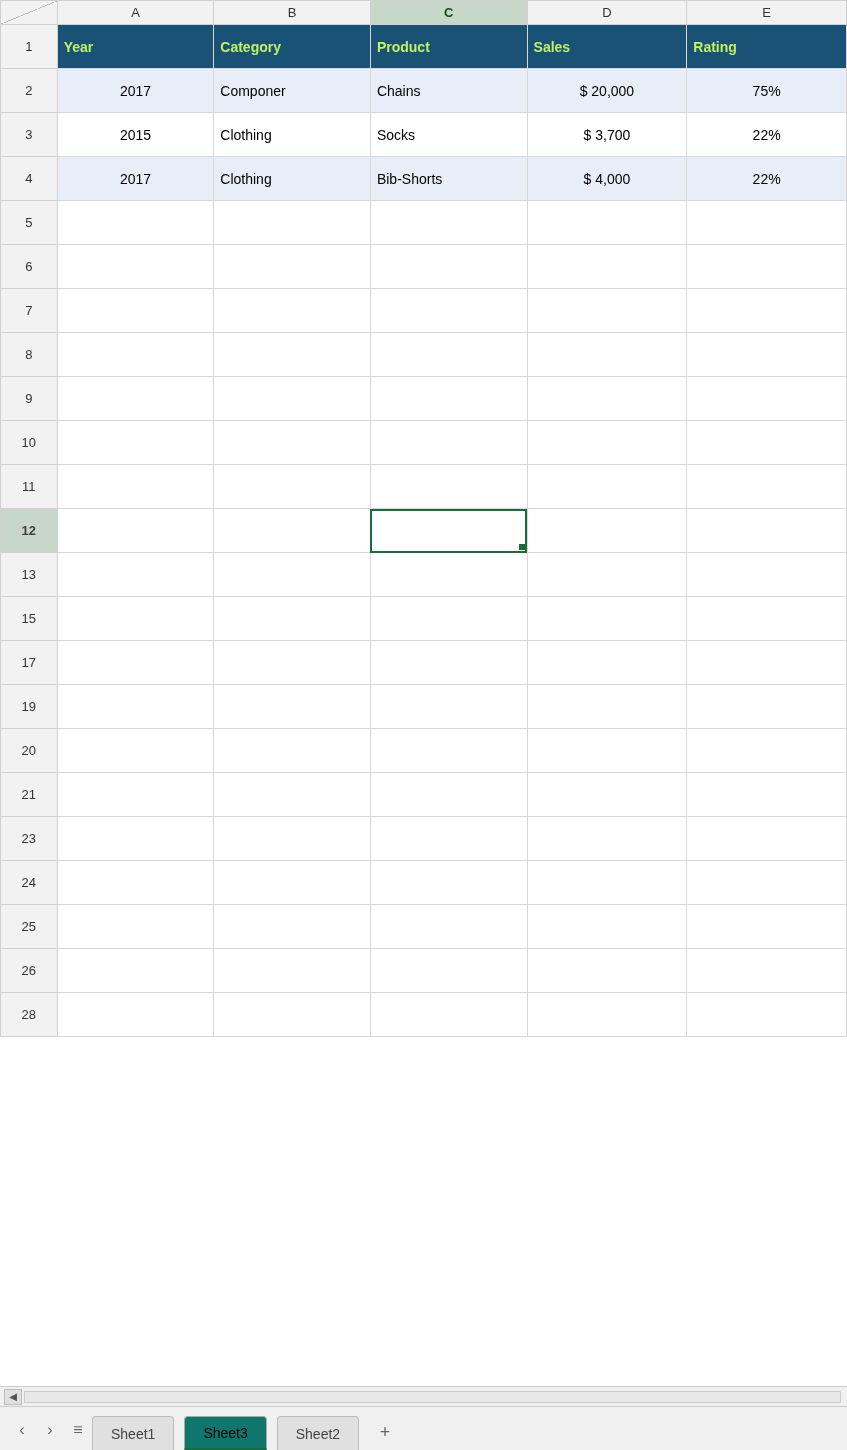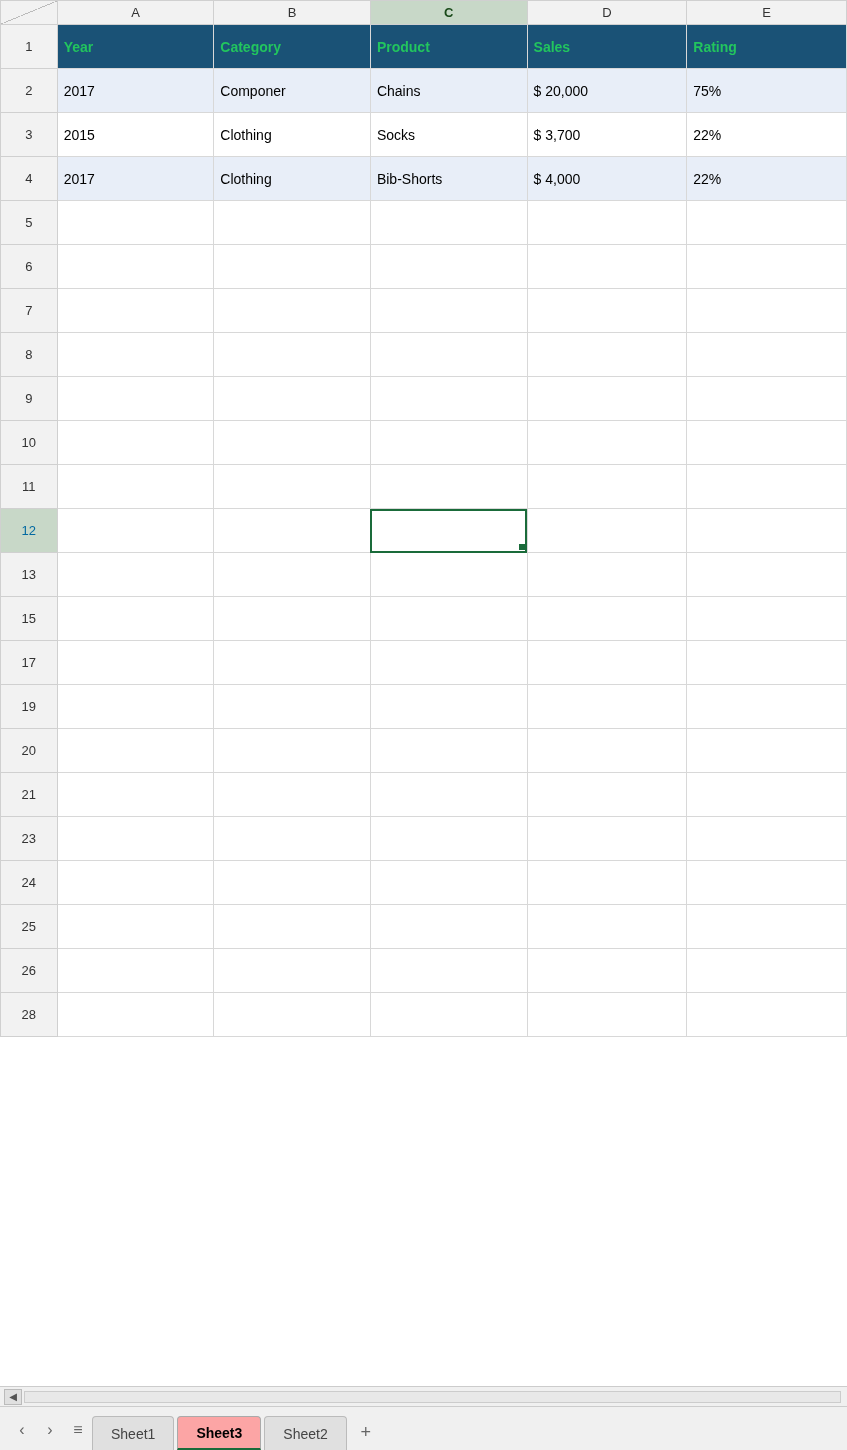--- a/index.html
+++ b/index.html
@@ -71,59 +71,59 @@
       border: 1px solid #d0d0d0;
       text-align: center;
       font-size: 13px;
       color: #333;
       padding: 0 4px;
       width: 55px;
       min-width: 55px;
     }
     .row-header.active {
       background: #c8d8c8;
-      color: #0369a1;
-      font-weight: normal;
+      color: #404040;
+      font-weight: bold;
     }
 
     
     .cell {
       border: 1px solid #d8d8d8;
       padding: 2px 6px;
       height: 44px;
       overflow: hidden;
       white-space: nowrap;
       vertical-align: middle;
       font-size: 14px;
       background: #fff;
     }
 
     
     .cell.header-cell {
       background: #1a5276;
-      color: #22c55e;
+      color: #bef264;
       font-weight: bold;
       text-align: left;
     }
 
     
     .cell.stripe {
       background: #e8eef8;
     }
 
     
     .cell.selected {
       outline: 2px solid #1a6b3a;
       outline-offset: -2px;
       background: #fff;
       position: relative;
       z-index: 2;
     }
 
-    .text-right { text-align: left; }
+    .text-right { text-align: center; }
 
     
     .hscroll-area {
       height: 20px;
       background: #f0f0f0;
       border-top: 1px solid #ccc;
       display: flex;
       align-items: center;
       padding: 0 4px;
     }
@@ -175,27 +175,27 @@
       padding: 0 18px;
       display: flex;
       align-items: center;
       justify-content: center;
       font-size: 14px;
       cursor: pointer;
       background: #e0e0e0;
       border: 1px solid #bbb;
       border-bottom: none;
       color: #444;
-      margin-right: 3px;
+      margin-right: 10px;
       border-radius: 4px 4px 0 0;
     }
     .tab.active {
-      background: #fca5a5;
+      background: #0f766e;
       color: #000;
-      font-weight: bold;
+      font-weight: normal;
       border-color: #aaa;
       border-bottom: 2px solid #1a6b3a;
     }
     .tab-add {
       width: 32px;
       height: 32px;
       display: flex;
       align-items: center;
       justify-content: center;
       font-size: 18px;

